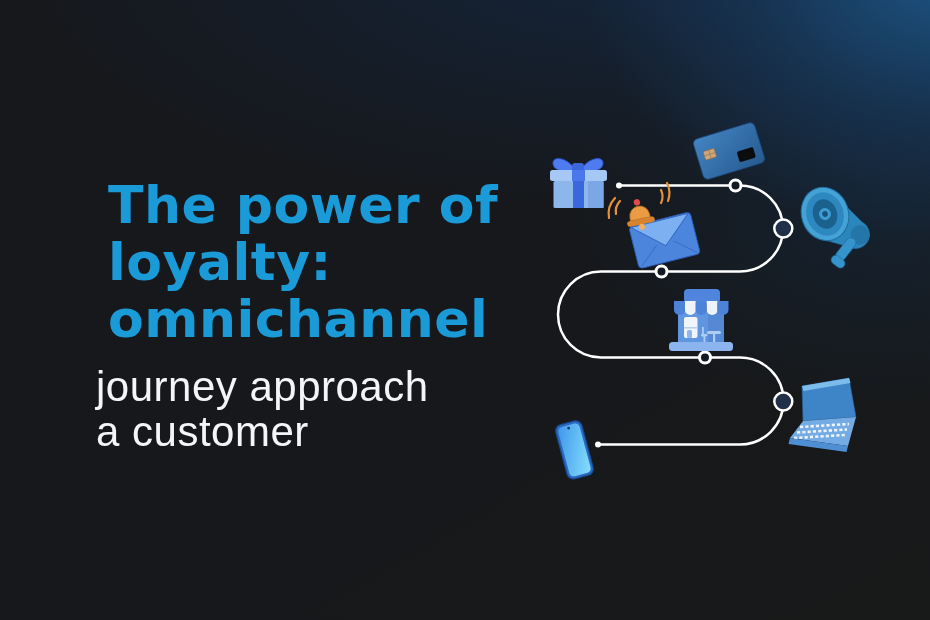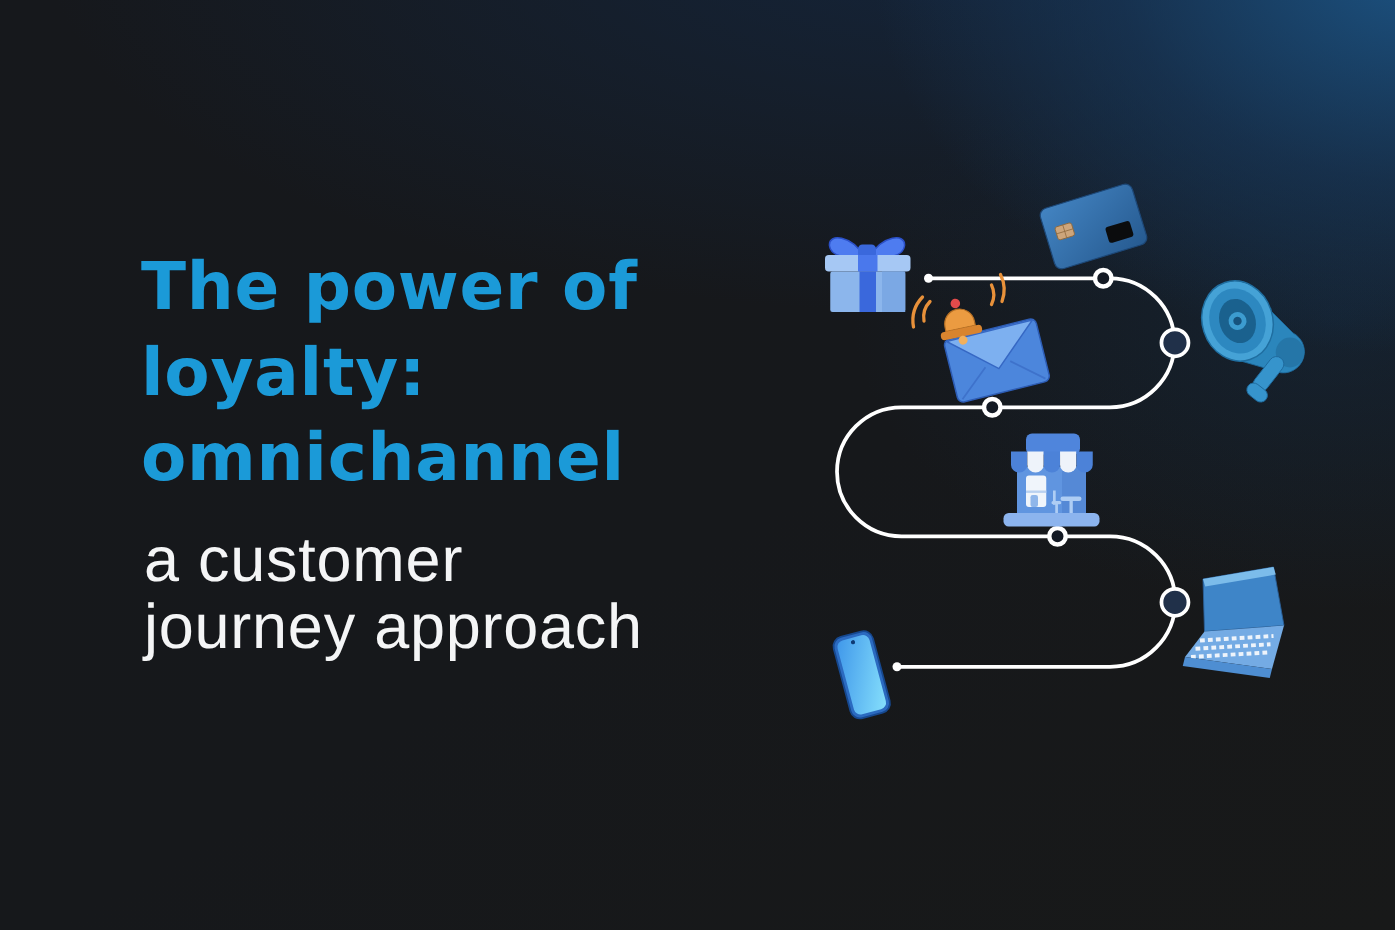--- a/index.html
+++ b/index.html
@@ -11,22 +11,22 @@
       radial-gradient(58% 62% at 102% -4%, rgba(28,86,136,.95) 0%, rgba(24,62,102,.55) 38%, rgba(24,62,102,0) 68%),
       radial-gradient(90% 55% at 68% -6%, rgba(20,38,62,.85) 0%, rgba(20,38,62,0) 72%),
       radial-gradient(50% 45% at 96% 34%, rgba(18,52,88,.35) 0%, rgba(18,52,88,0) 70%),
       linear-gradient(150deg,#16181c 0%, #16181b 55%, #181919 100%);
     font-family:"DejaVu Sans","Liberation Sans",sans-serif;
   }
   .text-block{
     position:absolute;left:94px;top:163px;width:470px;
   }
   .title{
-    margin:0;
-    font-size:44px;line-height:57px;font-weight:800;letter-spacing:.5px;
+    margin:14px;
+    font-size:52px;line-height:57px;font-weight:800;letter-spacing:.5px;
     color:var(--accent,#1b9ad8);
   }
   .title span{display:block;}
   .subtitle{
     margin:16px 0 0 2px;
     font-family:"Liberation Sans","DejaVu Sans",sans-serif;
     font-size:42px;line-height:45px;font-weight:300;letter-spacing:.5px;
     color:var(--text,#f4f5f6);
   }
   .subtitle span{display:block;}
@@ -37,22 +37,22 @@
 
 <div class="stage">
 
   <div class="text-block">
     <h1 class="title">
       <span>The power of</span>
       <span>loyalty:</span>
       <span>omnichannel</span>
     </h1>
     <p class="subtitle">
+      <span>journey approach</span>
       <span>a customer</span>
-      <span>journey approach</span>
     </p>
   </div>
 
   <svg class="journey" width="930" height="620" viewBox="0 0 930 620">
     <defs>
       <linearGradient id="gradCard" x1="0" y1="0" x2="1" y2="1">
         <stop offset="0" stop-color="#4384c2"></stop>
           <stop offset="1" stop-color="#265a90"></stop>
       </linearGradient>
       <linearGradient id="gradPhone" x1="0" y1="0" x2="1" y2="1">

